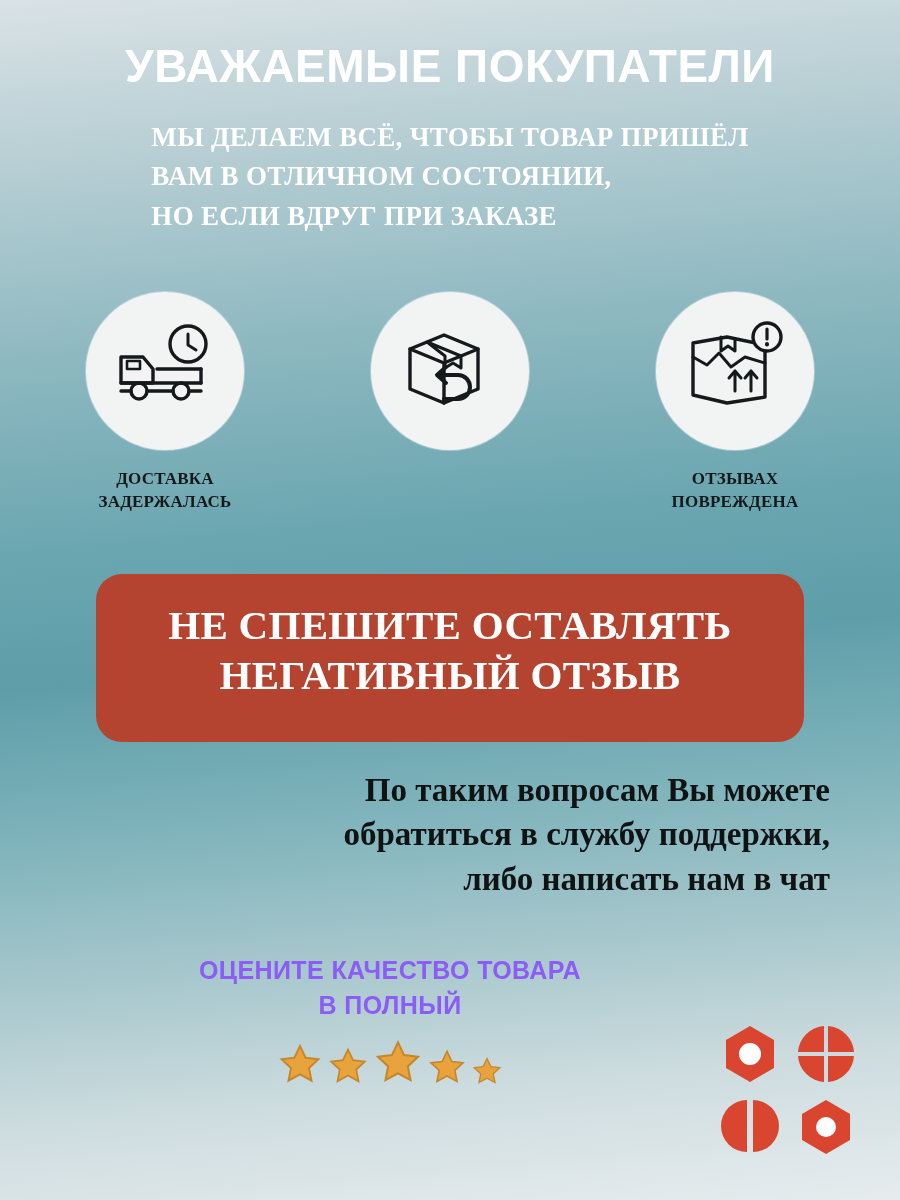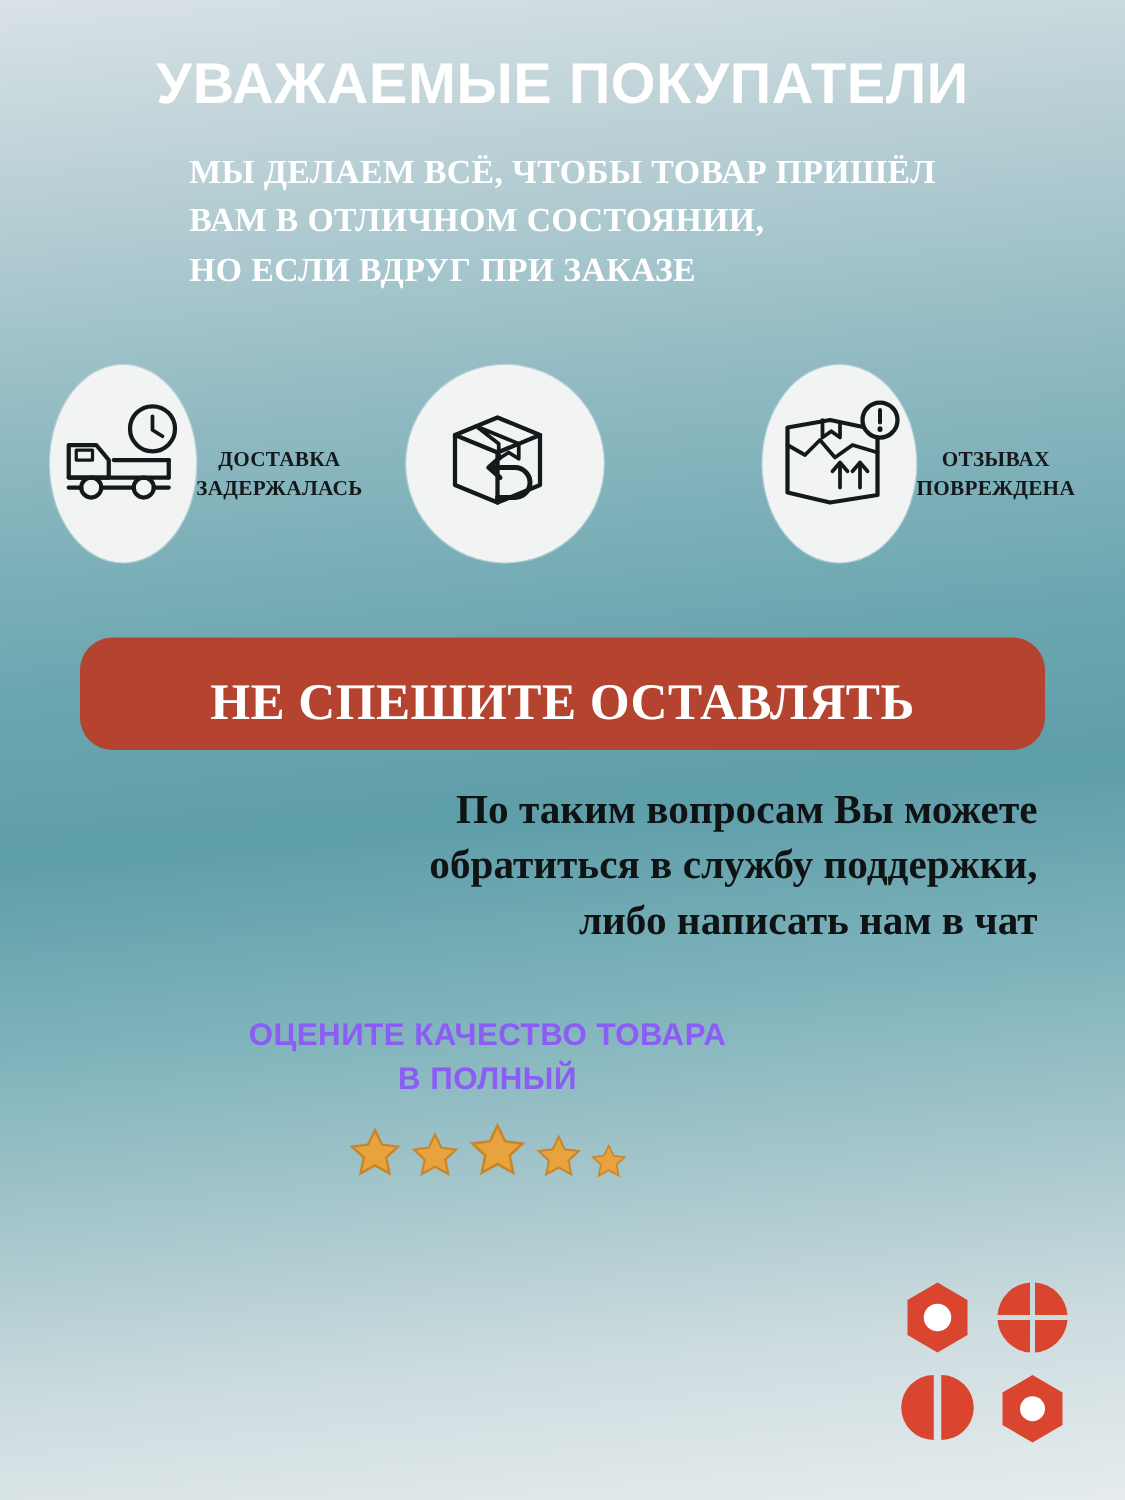--- a/index.html
+++ b/index.html
@@ -62,21 +62,21 @@
     margin-top: 56px;
     width: 820px;
     display: flex;
     justify-content: space-between;
     align-items: flex-start;
   }
 
   .icon-item {
     width: 250px;
     display: flex;
-    flex-direction: row;
+    flex-direction: column;
     align-items: center;
   }
 
   .icon-circle {
     width: 158px;
     height: 158px;
     border-radius: 50%;
     background: #f2f4f4;
     display: flex;
     align-items: center;
@@ -91,24 +91,24 @@
     font-size: 17px;
     line-height: 1.35;
     color: #14191b;
     text-align: center;
     letter-spacing: 0.2px;
   }
 
   
   .banner {
     margin-top: 60px;
-    width: 772px;
+    width: 708px;
     background: #b4432f;
     border-radius: 26px;
-    padding: 26px 20px 14px;
+    padding: 26px 20px 42px;
     text-align: center;
   }
 
   .banner-text {
     font-family: "Liberation Serif", serif;
     font-weight: bold;
     font-size: 41px;
     line-height: 1.22;
     color: #ffffff;
     letter-spacing: 0.3px;
@@ -244,20 +244,21 @@
       <div class="icon-caption">
         <div>ОТЗЫВАХ</div>
         <div>ПОВРЕЖДЕНА</div>
       </div>
     </div>
 
   </div>
 
   <div class="banner">
     <div class="banner-text">НЕ СПЕШИТЕ ОСТАВЛЯТЬ</div>
+    <div class="banner-text">НЕГАТИВНЫЙ ОТЗЫВ</div>
   </div>
 
   <div class="support">
     <div>По таким вопросам Вы можете</div>
     <div>обратиться в службу поддержки,</div>
     <div>либо написать нам в чат</div>
   </div>
 
   <div class="cta">
     <div>ОЦЕНИТЕ КАЧЕСТВО ТОВАРА</div>

